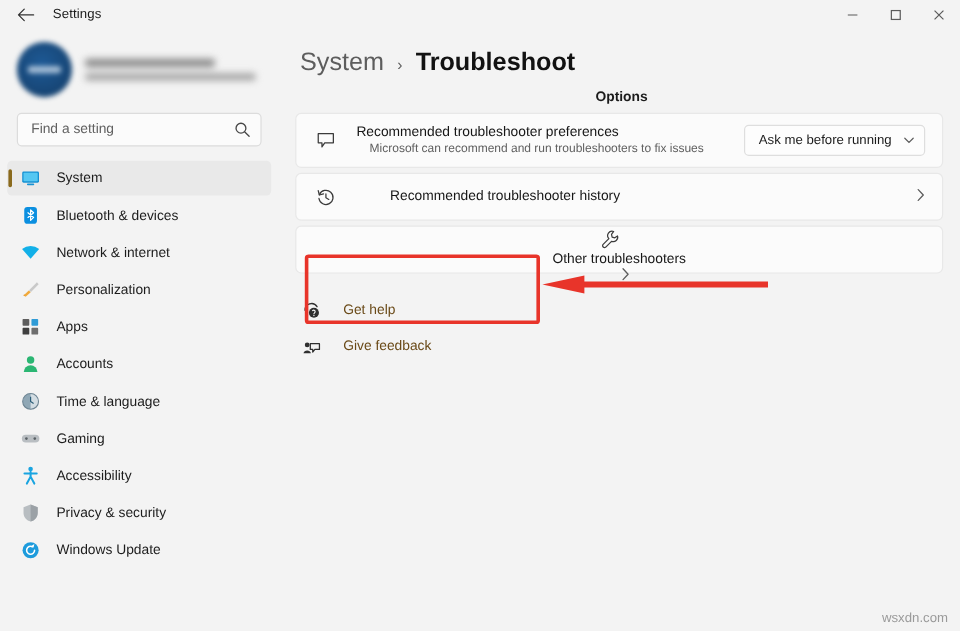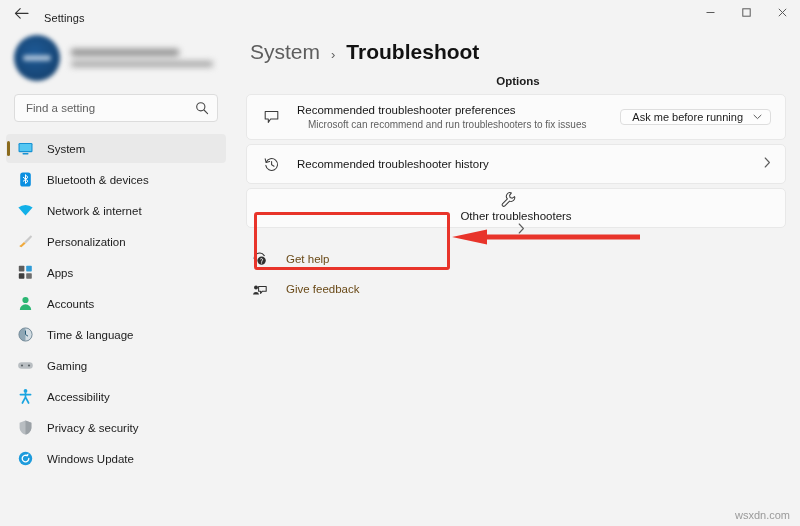--- a/index.html
+++ b/index.html
@@ -13,21 +13,21 @@
     background: #f3f3f3;
     overflow: hidden;
     position: relative;
     -webkit-font-smoothing: antialiased;
   }
 
   
   .titlebar {
     height: 24px;
     display: flex;
-    align-items: flex-end;
+    align-items: center;
     background: #f3f3f3;
     position: relative;
   }
   .back-btn {
     width: 30px;
     height: 22px;
     display: flex;
     align-items: center;
     justify-content: center;
     margin-left: 6px;
@@ -218,21 +218,21 @@
     border: 1px solid #e8e8e8;
     border-radius: 5px;
     display: flex;
     align-items: center;
     padding: 0 14px 0 14px;
     box-sizing: border-box;
     position: relative;
     margin-bottom: 4px;
   }
   .card-1 { height: 46px; }
-  .card-2 { height: 40px; }
+  .card-2 { height: 40px; gap: 28px; }
   .card-3 { height: 40px; flex-direction: column; }
 
   .card-icon {
     width: 20px;
     flex: 0 0 20px;
     display: flex;
     align-items: center;
     justify-content: center;
     margin-right: 16px;
     color: #3b3b3b;
@@ -244,21 +244,21 @@
     line-height: 14px;
   }
   .card-sub {
     font-size: 10px;
     color: #606060;
     line-height: 13px;
     margin-top: 1px;
     padding-left: 11px;
   }
   .dropdown {
-    height: 16px;
+    height: 26px;
     min-width: 140px;
     background: #fdfdfd;
     border: 1px solid #dedede;
     border-radius: 4px;
     display: flex;
     align-items: center;
     justify-content: flex-start;
     padding: 0 8px 0 11px;
     box-sizing: border-box;
     font-size: 11px;

